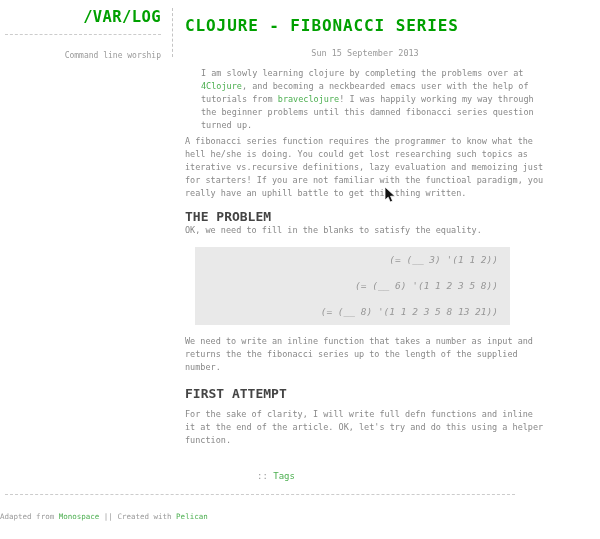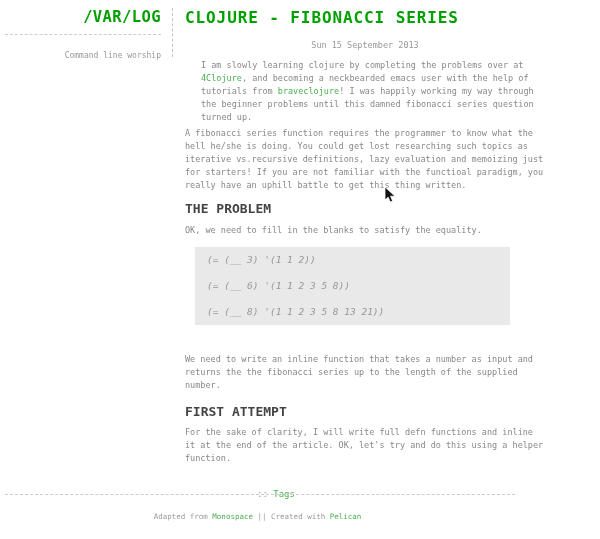--- a/index.html
+++ b/index.html
@@ -49,21 +49,21 @@
     position: absolute;
     left: 172px; top: 8px;
     height: 49px;
     border-left: 1px dashed #c4c4c4;
     width: 0;
   }
 
   
   .content {
     position: absolute;
-    left: 185px; top: 0;
+    left: 185px; top: 8px;
     width: 360px;
   }
   .post-title {
     margin-top: 8px;
     font-size: 16px;
     font-weight: bold;
     letter-spacing: 0.9px;
     line-height: 19px;
     color: #00a000;
     text-decoration: none;
@@ -77,22 +77,22 @@
     color: #999999;
     text-align: center;
   }
   .content p {
     font-size: 8.5px;
     line-height: 13px;
     color: #888888;
   }
   .p1 { margin-top: 9px; margin-left: 16px; }
   .p2 { margin-top: 3px; }
-  .p3 { margin-top: 8px; }
-  .p4 { margin-top: 28px; }
+  .p3 { }
+  .p4 { margin-top: 10px; }
   .p5 { margin-top: 7px; }
   .content h2 {
     font-size: 13px;
     font-weight: bold;
     color: #444444;
     line-height: 14px;
   }
   .h2-1 { margin-top: 10px; }
   .h2-2 { margin-top: 13px; }
   a.inline-link {
@@ -105,20 +105,21 @@
     background: #e9e9e9;
     padding: 0 12px;
   }
   .code-line {
     font-family: "DejaVu Sans Mono", "Liberation Mono", monospace;
     font-style: italic;
     font-size: 9.5px;
     line-height: 26px;
     color: #979797;
     white-space: pre;
+    text-align: right;
   }
   .tags-line {
     margin: 24px 0 0 72px;
     font-size: 9px;
     line-height: 11px;
   }
   .tags-prefix { color: #9a9a9a; }
   a.tags-link { color: #4caf50; text-decoration: none; cursor: pointer; }
 
   
@@ -126,21 +127,21 @@
     position: absolute;
     left: 5px; top: 494px;
     width: 510px;
     border-top: 1px dashed #cccccc;
     height: 0;
   }
   .footer {
     position: absolute;
     left: 0; top: 512px;
     width: 515px;
-    text-align: center;
+    text-align: left;
     font-size: 7.5px;
     color: #999999;
     line-height: 10px;
   }
   .footer a {
     color: #4caf50;
     text-decoration: none;
     cursor: pointer;
   }
 

